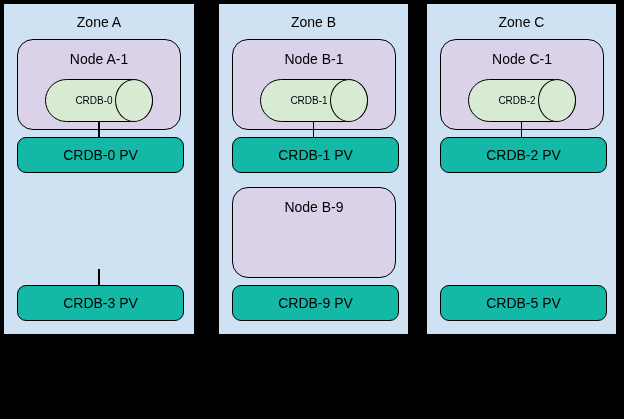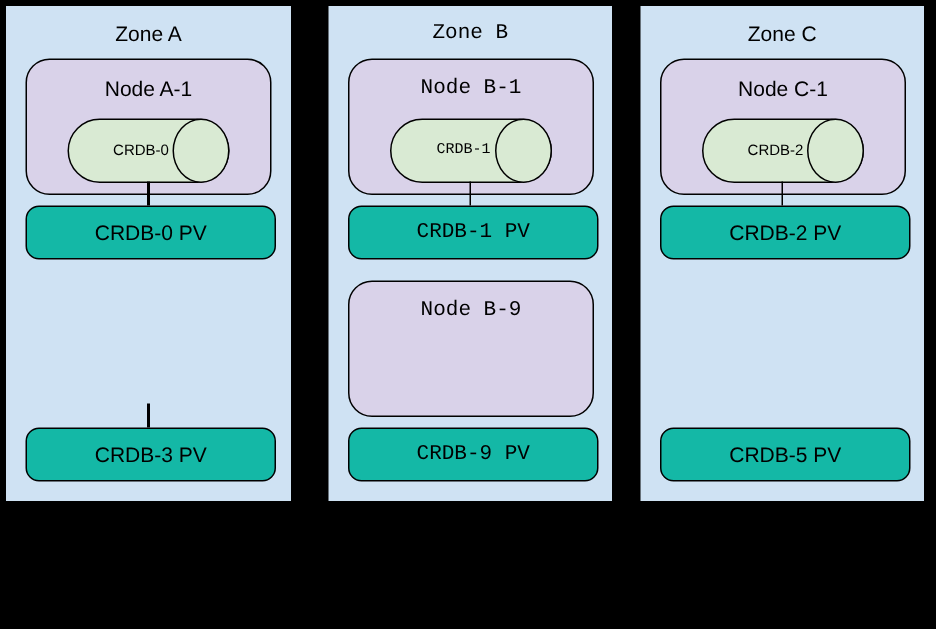--- a/index.html
+++ b/index.html
@@ -12,21 +12,21 @@
     overflow:hidden;
   }
   .zone{
     position:absolute;top:2px;height:334px;
     background:#cfe2f3;
     border:2px solid #000000;
     border-radius:2px;
     box-sizing:border-box;
   }
   .zone-a{left:2px;width:194px;}
-  .zone-b{left:217px;width:193px;font-family:Liberation Mono, monospace;}
+  .zone-b{left:217px;width:193px;}
   .zone-c{left:425px;width:193px;}
   .zone-title{
     position:absolute;top:10px;left:0;right:0;
     text-align:center;font-size:14px;line-height:16px;
   }
   .node{
     position:absolute;left:13px;width:164px;height:91px;
     background:#d9d2e9;
     border:1.5px solid #000000;
     border-radius:16px;

